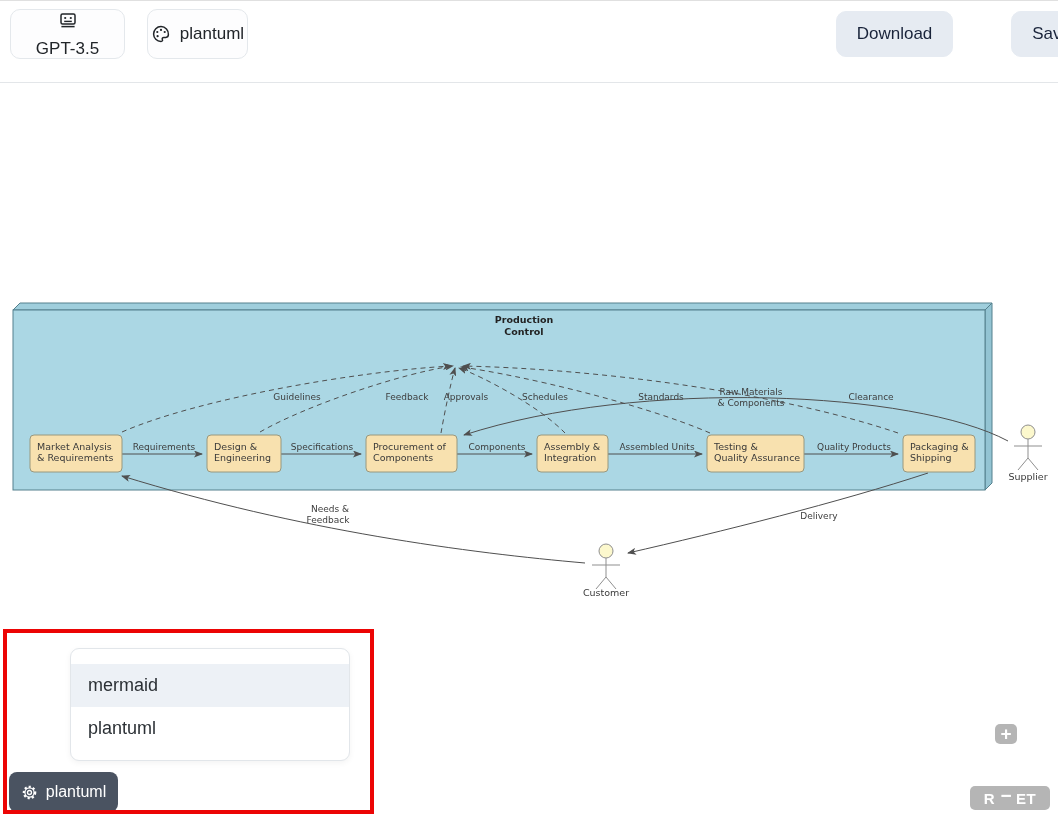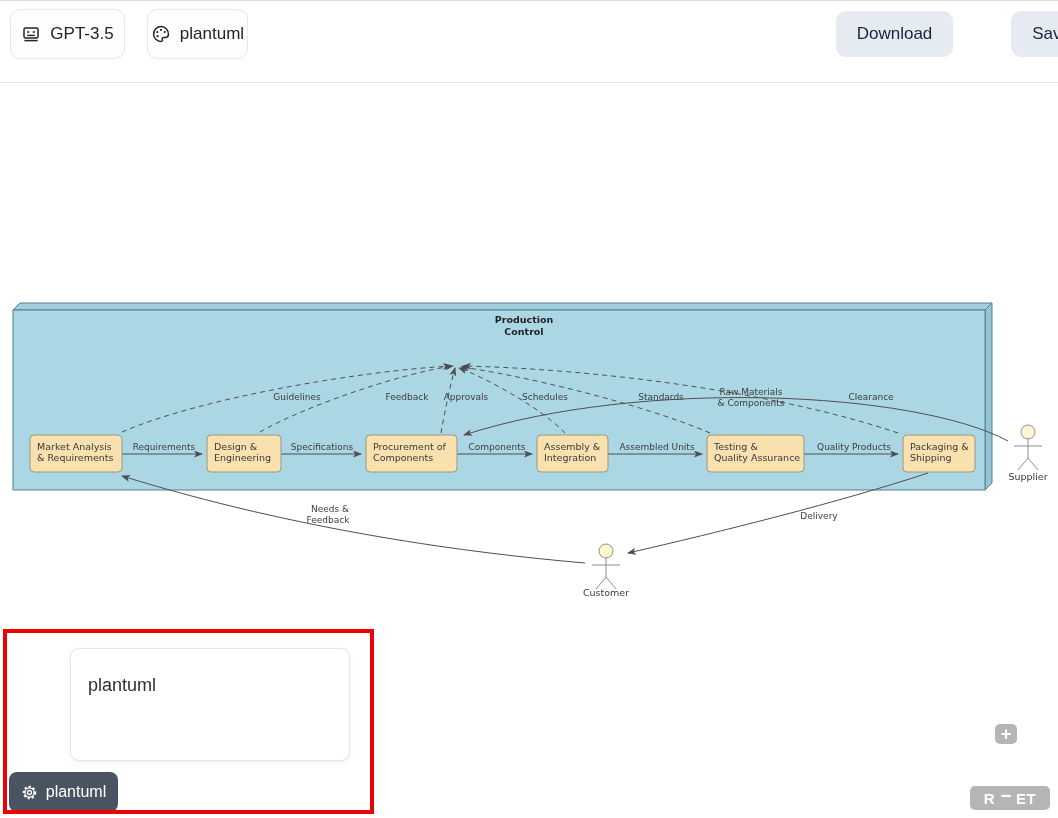--- a/index.html
+++ b/index.html
@@ -10,21 +10,21 @@
   
   #top-edge { left:0; top:0; width:1058px; height:1px; background:#e0e0e0; }
   #header-divider { left:0; top:82px; width:1058px; height:1px; background:#e3e6e9; }
 
   .hdr-btn {
     display:flex; align-items:center; justify-content:center; gap:9px;
     font-size:17px; color:#212529; border-radius:10px; cursor:pointer;
     background:#fdfdfe; border:1px solid #e4e8ec;
   }
   .hdr-btn--filled { background:#e6ebf2; border:1px solid #e6ebf2; color:#19233a; }
-  #model-button   { left:10px;  top:9px;  width:115px; height:50px; }
+  #model-button   { left:10px;  top:9px;  width:115px; height:50px;flex-direction:column; }
   #theme-button   { left:147px; top:9px;  width:101px; height:50px; }
   #download-button{ left:836px; top:11px; width:117px; height:46px; }
   #save-button    { left:967px; top:11px; width:81px;  height:46px;margin-left:44px; }
   .hdr-icon { width:20px; height:20px; flex:0 0 auto; }
 
   
   #diagram-canvas { left:0; top:83px; width:1058px; height:540px; }
   text { font-family:"DejaVu Sans", sans-serif; fill:#3a3a3a; }
   .dg-title { font-size:9.5px; font-weight:bold; fill:#222; }
   .dg-box-label { font-size:9.5px; }
@@ -206,20 +206,23 @@
     <circle cx="606" cy="551" r="7" fill="#FCF8CD" stroke="#8f8f8f"></circle>
     <line class="actor-line" x1="606" y1="558" x2="606" y2="577"></line>
     <line class="actor-line" x1="592" y1="565" x2="620" y2="565"></line>
     <line class="actor-line" x1="606" y1="577" x2="596" y2="589"></line>
     <line class="actor-line" x1="606" y1="577" x2="616" y2="589"></line>
     <text class="dg-actor-label" x="606" y="596" text-anchor="middle">Customer</text>
   </g>
 </svg>
 
 <ul id="format-menu" class="abs">
+  <li class="format-option format-option--highlight">
+    <span>mermaid</span>
+  </li>
   <li class="format-option">
     <span>plantuml</span>
   </li>
 </ul>
 
 <button id="format-toggle-button" class="abs">
   <svg width="17" height="17" viewBox="0 0 17 17">
     <circle cx="8.5" cy="8.5" r="5.6" fill="none" stroke="#ffffff" stroke-width="2.4" stroke-dasharray="2.1 2.05"></circle>
     <circle cx="8.5" cy="8.5" r="4.6" fill="none" stroke="#ffffff" stroke-width="1.2"></circle>
     <circle cx="8.5" cy="8.5" r="2" fill="none" stroke="#ffffff" stroke-width="1.3"></circle>

